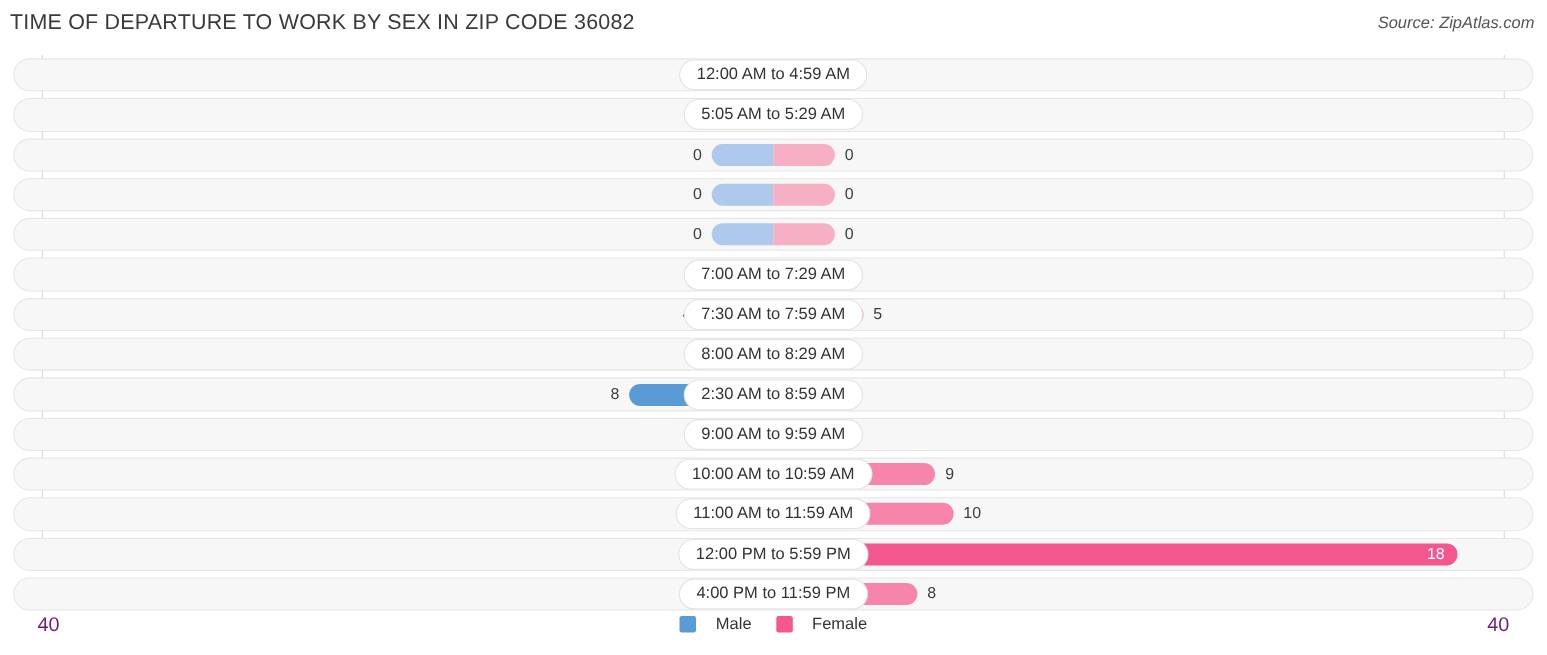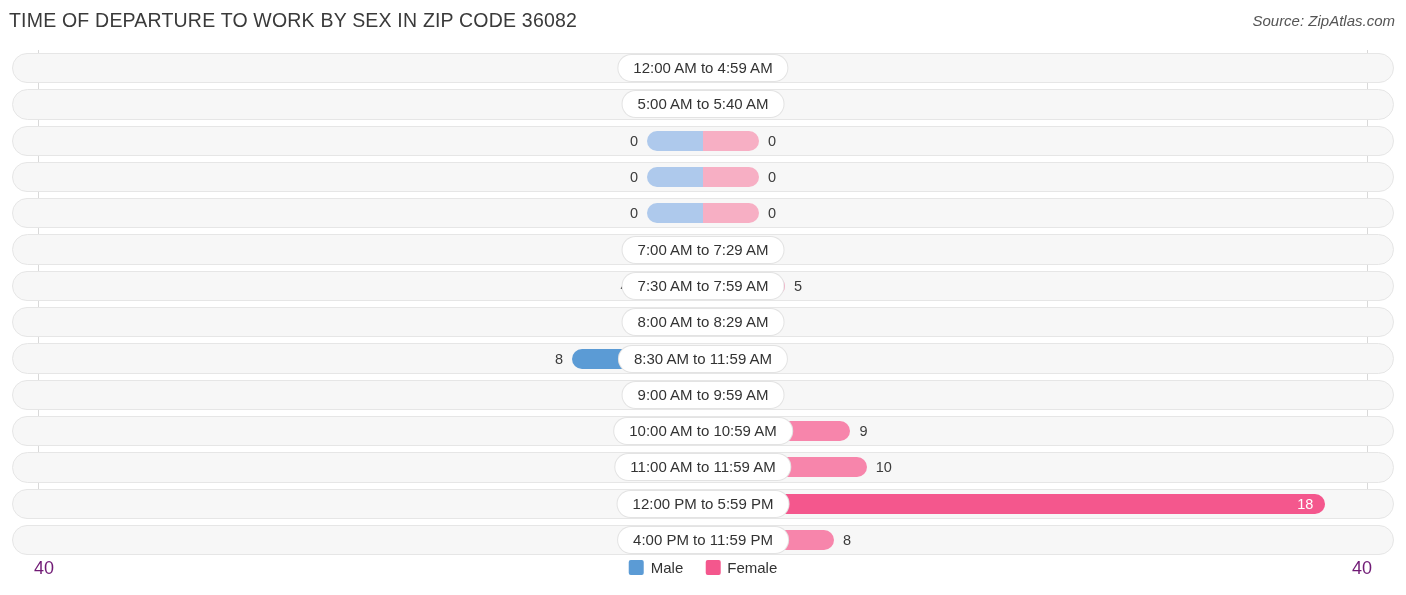--- a/index.html
+++ b/index.html
@@ -144,21 +144,21 @@
     position: absolute;
     left: 50%; top: 7px;
     transform: translateX(-50%);
     display: flex;
     align-items: center;
     gap: 22px;
   }
   .legend-item {
     display: flex;
     align-items: center;
-    gap: 7px;
+    gap: 18px;
   }
   .swatch {
     width: 15px; height: 15px;
     border-radius: 2px;
     display: inline-block;
   }
   .legend-label {
     font-size: 15px;
     color: #333333;
   }
@@ -184,21 +184,21 @@
           <div class="val male" style="right: calc(50% + 65px);">0</div>
           <div class="val female" style="left: calc(50% + 65px);">0</div>
           <div class="cat-pill">12:00 AM to 4:59 AM</div>
         </div>
         <div class="row">
           <div class="track"></div>
           <div class="bar male" style="width: 56px; background: rgb(174, 201, 236);"></div>
           <div class="bar female" style="width: 56px; background: rgb(247, 175, 196);"></div>
           <div class="val male" style="right: calc(50% + 65px);">0</div>
           <div class="val female" style="left: calc(50% + 65px);">0</div>
-          <div class="cat-pill">5:00 AM to 5:40 AM</div>
+          <div class="cat-pill">5:05 AM to 5:29 AM</div>
         </div>
         <div class="row">
           <div class="track"></div>
           <div class="bar male" style="width: 56px; background: rgb(174, 201, 236);"></div>
           <div class="bar female" style="width: 56px; background: rgb(247, 175, 196);"></div>
           <div class="val male" style="right: calc(50% + 65px);">0</div>
           <div class="val female" style="left: calc(50% + 65px);">0</div>
         </div>
         <div class="row">
           <div class="track"></div>
@@ -237,21 +237,21 @@
           <div class="val male" style="right: calc(50% + 65px);">0</div>
           <div class="val female" style="left: calc(50% + 65px);">0</div>
           <div class="cat-pill">8:00 AM to 8:29 AM</div>
         </div>
         <div class="row">
           <div class="track"></div>
           <div class="bar male" style="width: 131px; background: rgb(91, 155, 213);"></div>
           <div class="bar female" style="width: 56px; background: rgb(247, 175, 196);"></div>
           <div class="val male" style="right: calc(50% + 140px);">8</div>
           <div class="val female" style="left: calc(50% + 65px);">0</div>
-          <div class="cat-pill">8:30 AM to 11:59 AM</div>
+          <div class="cat-pill">2:30 AM to 8:59 AM</div>
         </div>
         <div class="row">
           <div class="track"></div>
           <div class="bar male" style="width: 56px; background: rgb(174, 201, 236);"></div>
           <div class="bar female" style="width: 56px; background: rgb(247, 159, 187);"></div>
           <div class="val male" style="right: calc(50% + 65px);">0</div>
           <div class="val female" style="left: calc(50% + 65px);">3</div>
           <div class="cat-pill">9:00 AM to 9:59 AM</div>
         </div>
         <div class="row">

